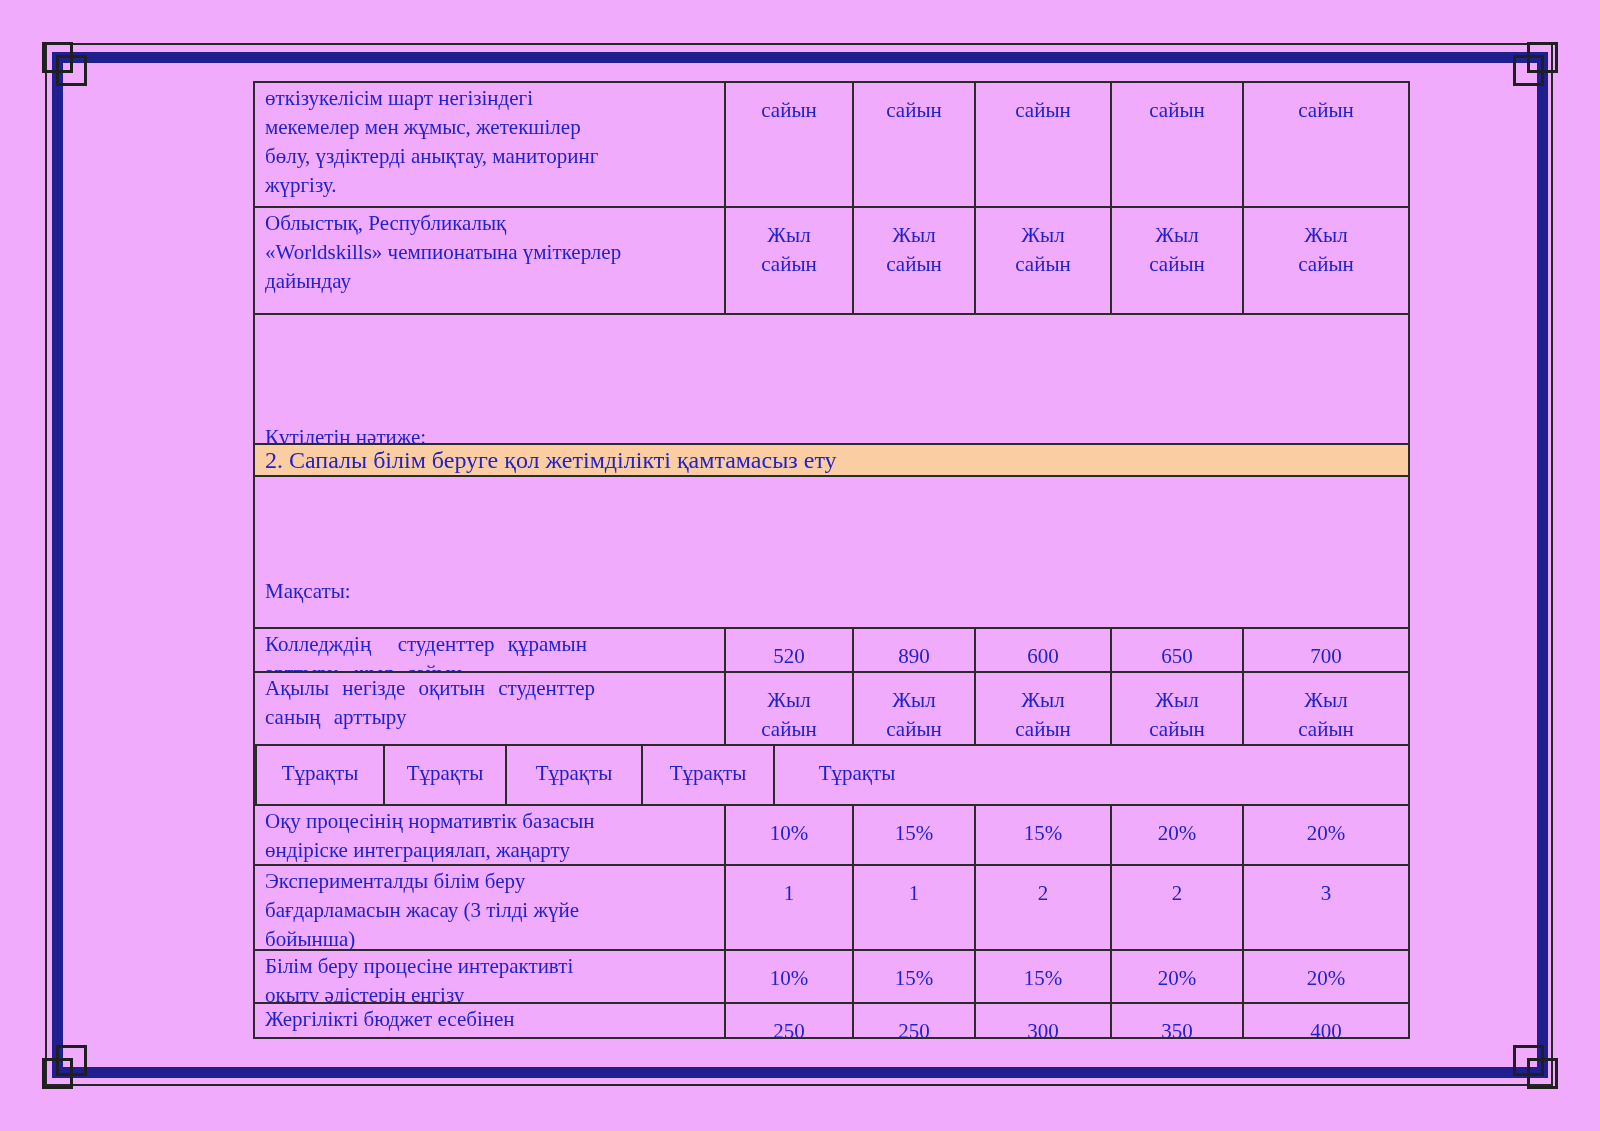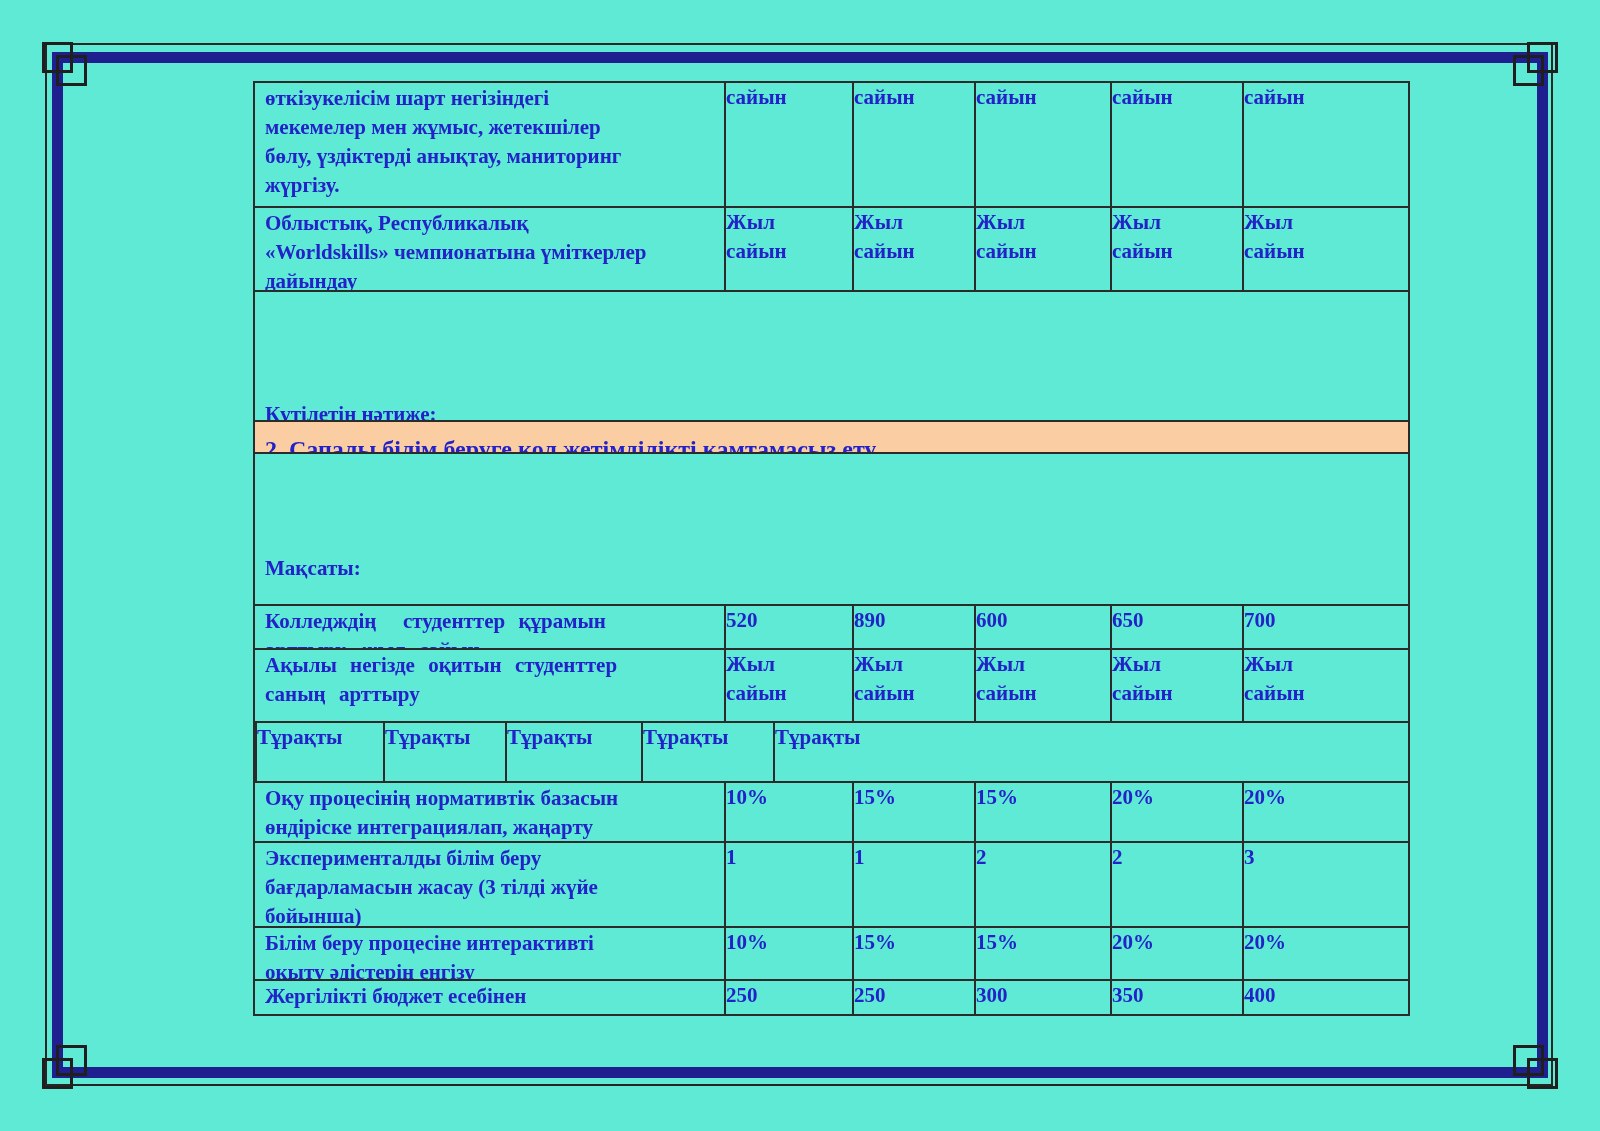--- a/index.html
+++ b/index.html
@@ -1,20 +1,19 @@
 <!DOCTYPE html>
 <html style="--text-blue: #2222C8; --frame-navy: #1F1F8F; --section-bg: #FACDA2; --table-line: #2B2B2B;"><head>
 <meta charset="utf-8">
 <style>
   html,body{margin:0;padding:0;background:#ffffff;}
   .page{
-    position:relative;width:1600px;height:1131px;background:#5eead4;overflow:hidden;
+    position:relative;width:1600px;height:1131px;background:#f0abfc;overflow:hidden;
     font-family:"Liberation Serif","DejaVu Serif",serif;
     color:var(--text-blue,#2222C8);
-    font-weight:bold;
   }
   
   .frame-thin{position:absolute;left:45px;top:43px;right:47px;bottom:45px;border:2px solid #262626;}
   .frame-band{position:absolute;left:52px;top:52px;right:52px;bottom:53px;border:11px solid var(--frame-navy,#1F1F8F);}
   .sq{position:absolute;width:25px;height:25px;border:3px solid #1f1f1f;background:transparent;}
   .sq-tl-1{left:42px;top:42px}.sq-tl-2{left:56px;top:55px}
   .sq-tr-1{right:42px;top:42px}.sq-tr-2{right:56px;top:55px}
   .sq-bl-1{left:42px;bottom:42px}.sq-bl-2{left:56px;bottom:55px}
   .sq-br-1{right:42px;bottom:42px}.sq-br-2{right:56px;bottom:55px}
   
@@ -22,28 +21,28 @@
     position:absolute;left:253px;top:81px;width:1153px;
     border:2px solid var(--table-line,#2B2B2B);box-sizing:content-box;
   }
   .t-row{display:flex;box-sizing:border-box;border-top:2px solid var(--table-line,#2B2B2B);}
   .t-row:first-child{border-top:none;}
   .cell{
     box-sizing:border-box;overflow:hidden;white-space:pre-wrap;
     font-size:21px;line-height:29px;
   }
   .lab{width:469px;padding:1px 8px 0 10px;text-align:left;}
-  .val{border-left:2px solid var(--table-line,#2B2B2B);padding-top:0;}
+  .val{text-align:center;border-left:2px solid var(--table-line,#2B2B2B);padding-top:13px;}
   .c1{width:128px}.c2{width:122px}.c3{width:136px}.c4{width:132px}.c5{width:166px}
   .full{width:100%;padding:2px 10px 0 10px;}
   .lh32{line-height:32px;margin-top:40px;}
   .lh30{line-height:30px;margin-top:37px;}
   .sec{
     width:100%;background:var(--section-bg,#FACDA2);
-    font-size:24px;line-height:31px;padding:12px 10px 0 10px;
+    font-size:24px;line-height:31px;padding:0 10px 0 10px;
   }
   .note-title{display:block;}
   .ws8{word-spacing:8px;}
 </style>
 </head>
 <body>
 
 <div class="page">
 
   <div class="frame-thin"></div>
@@ -64,21 +63,21 @@
 мекемелер мен жұмыс, жетекшілер
 бөлу, үздіктерді анықтау, маниторинг
 жүргізу.</div>
       <div class="cell val c1">сайын</div>
       <div class="cell val c2">сайын</div>
       <div class="cell val c3">сайын</div>
       <div class="cell val c4">сайын</div>
       <div class="cell val c5">сайын</div>
     </div>
 
-    <div class="t-row" style="height:84px">
+    <div class="t-row" style="height:107px">
       <div class="cell lab">Облыстық, Республикалық
 «Worldskills» чемпионатына үміткерлер
 дайындау</div>
       <div class="cell val c1">Жыл
 сайын</div>
       <div class="cell val c2">Жыл
 сайын</div>
       <div class="cell val c3">Жыл
 сайын</div>
       <div class="cell val c4">Жыл

